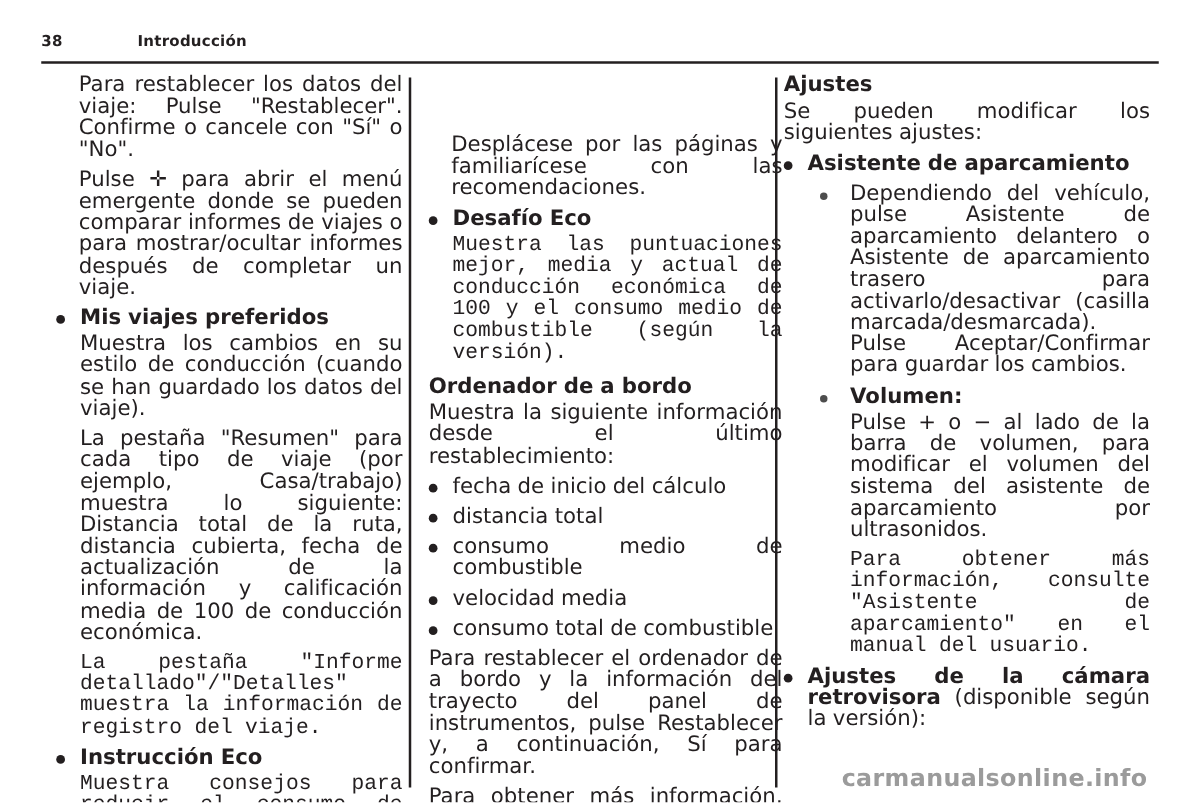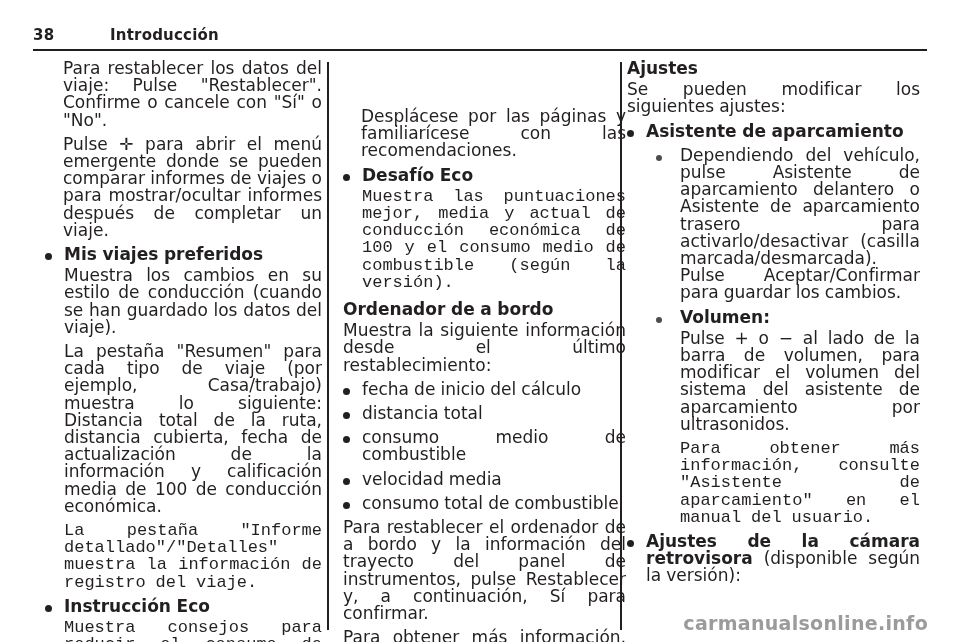--- a/index.html
+++ b/index.html
@@ -1,20 +1,20 @@
 <!DOCTYPE html>
 <html lang="es"><head>
 <meta charset="utf-8">
 <style>
   html,body{margin:0;padding:0;background:#ffffff;}
   .page{
     position:relative;width:960px;height:642px;background:#ffffff;overflow:hidden;
     font-family:"DejaVu Sans","Liberation Sans",sans-serif;color:#231f20;
   }
-  .header{position:absolute;top:26px;left:33px;font-size:15px;font-weight:bold;letter-spacing:.2px;}
+  .header{position:absolute;top:26px;left:33px;font-size:12px;font-weight:bold;letter-spacing:.2px;}
   .page-num{display:inline-block;min-width:58px;}
   .page-title{display:inline-block;margin-left:19px;}
   .rule{position:absolute;top:49px;left:33px;width:894px;height:2px;background:#231f20;}
   .vdiv{position:absolute;top:62px;height:568px;width:1.5px;background:#231f20;}
   .d1{left:327px;}
   .d2{left:620px;}
   .col{
     position:absolute;top:60px;font-size:17px;line-height:17.2px;
     text-align:justify;hyphens:auto;-webkit-hyphens:auto;word-spacing:-0.3px;
   }
@@ -29,21 +29,21 @@
   .li .b{flex:0 0 19px;}
   .li .b::before{content:"";display:inline-block;width:7px;height:7px;border-radius:50%;background:#231f20;margin-top:5px;}
   .li.l2{margin-left:29px;}
   .li.l2 .b{flex:0 0 24px;}
   .li.l2 .b::before{width:6px;height:6px;background:#4d4d4d;}
   .li .content{flex:1;}
   .li .content .p{margin:4px 0 7px 0;}
   .li .content .p:last-child{margin-bottom:0;font-family:Liberation Mono, monospace;}
   .label{font-weight:bold;}
   .watermark{
-    position:absolute;right:32px;bottom:8px;font-size:19px;color:#9b9b9b;
+    position:absolute;right:42px;bottom:8px;font-size:19px;color:#9b9b9b;
     font-weight:bold;letter-spacing:.3px;
   }
 </style>
 </head>
 <body>
 
 <div class="page">
   <div class="header">
     <span class="page-num">38</span><span class="page-title">Introducción</span>
   </div>

